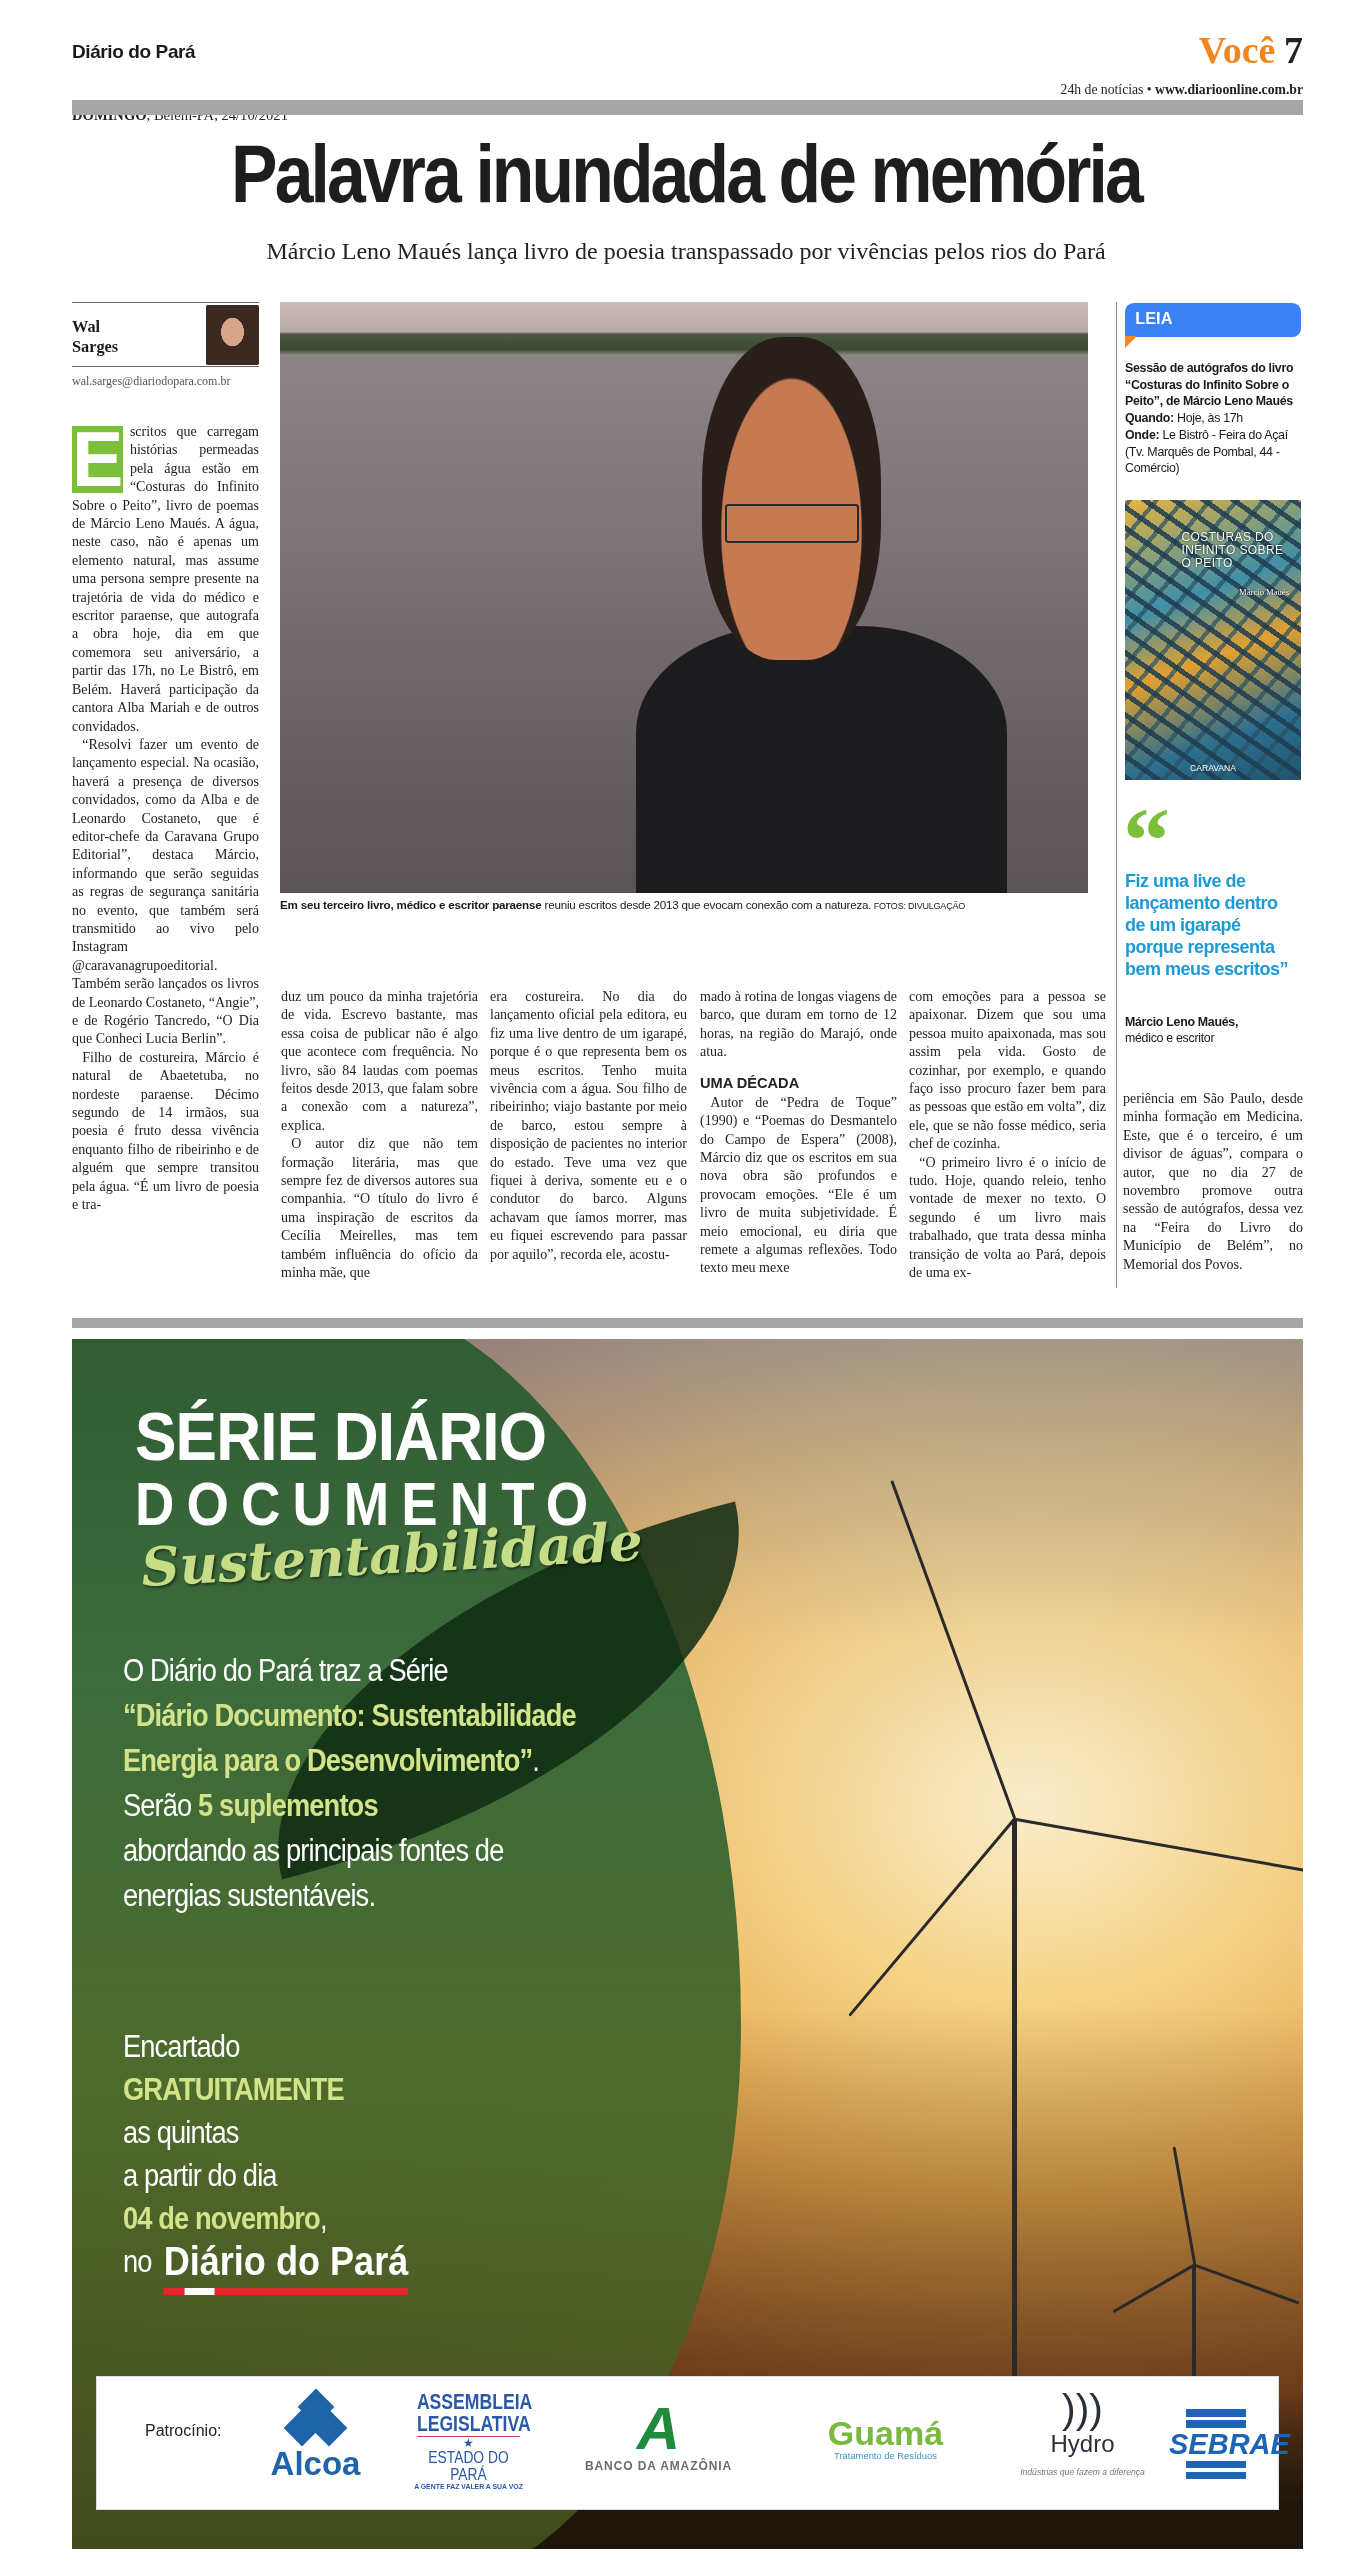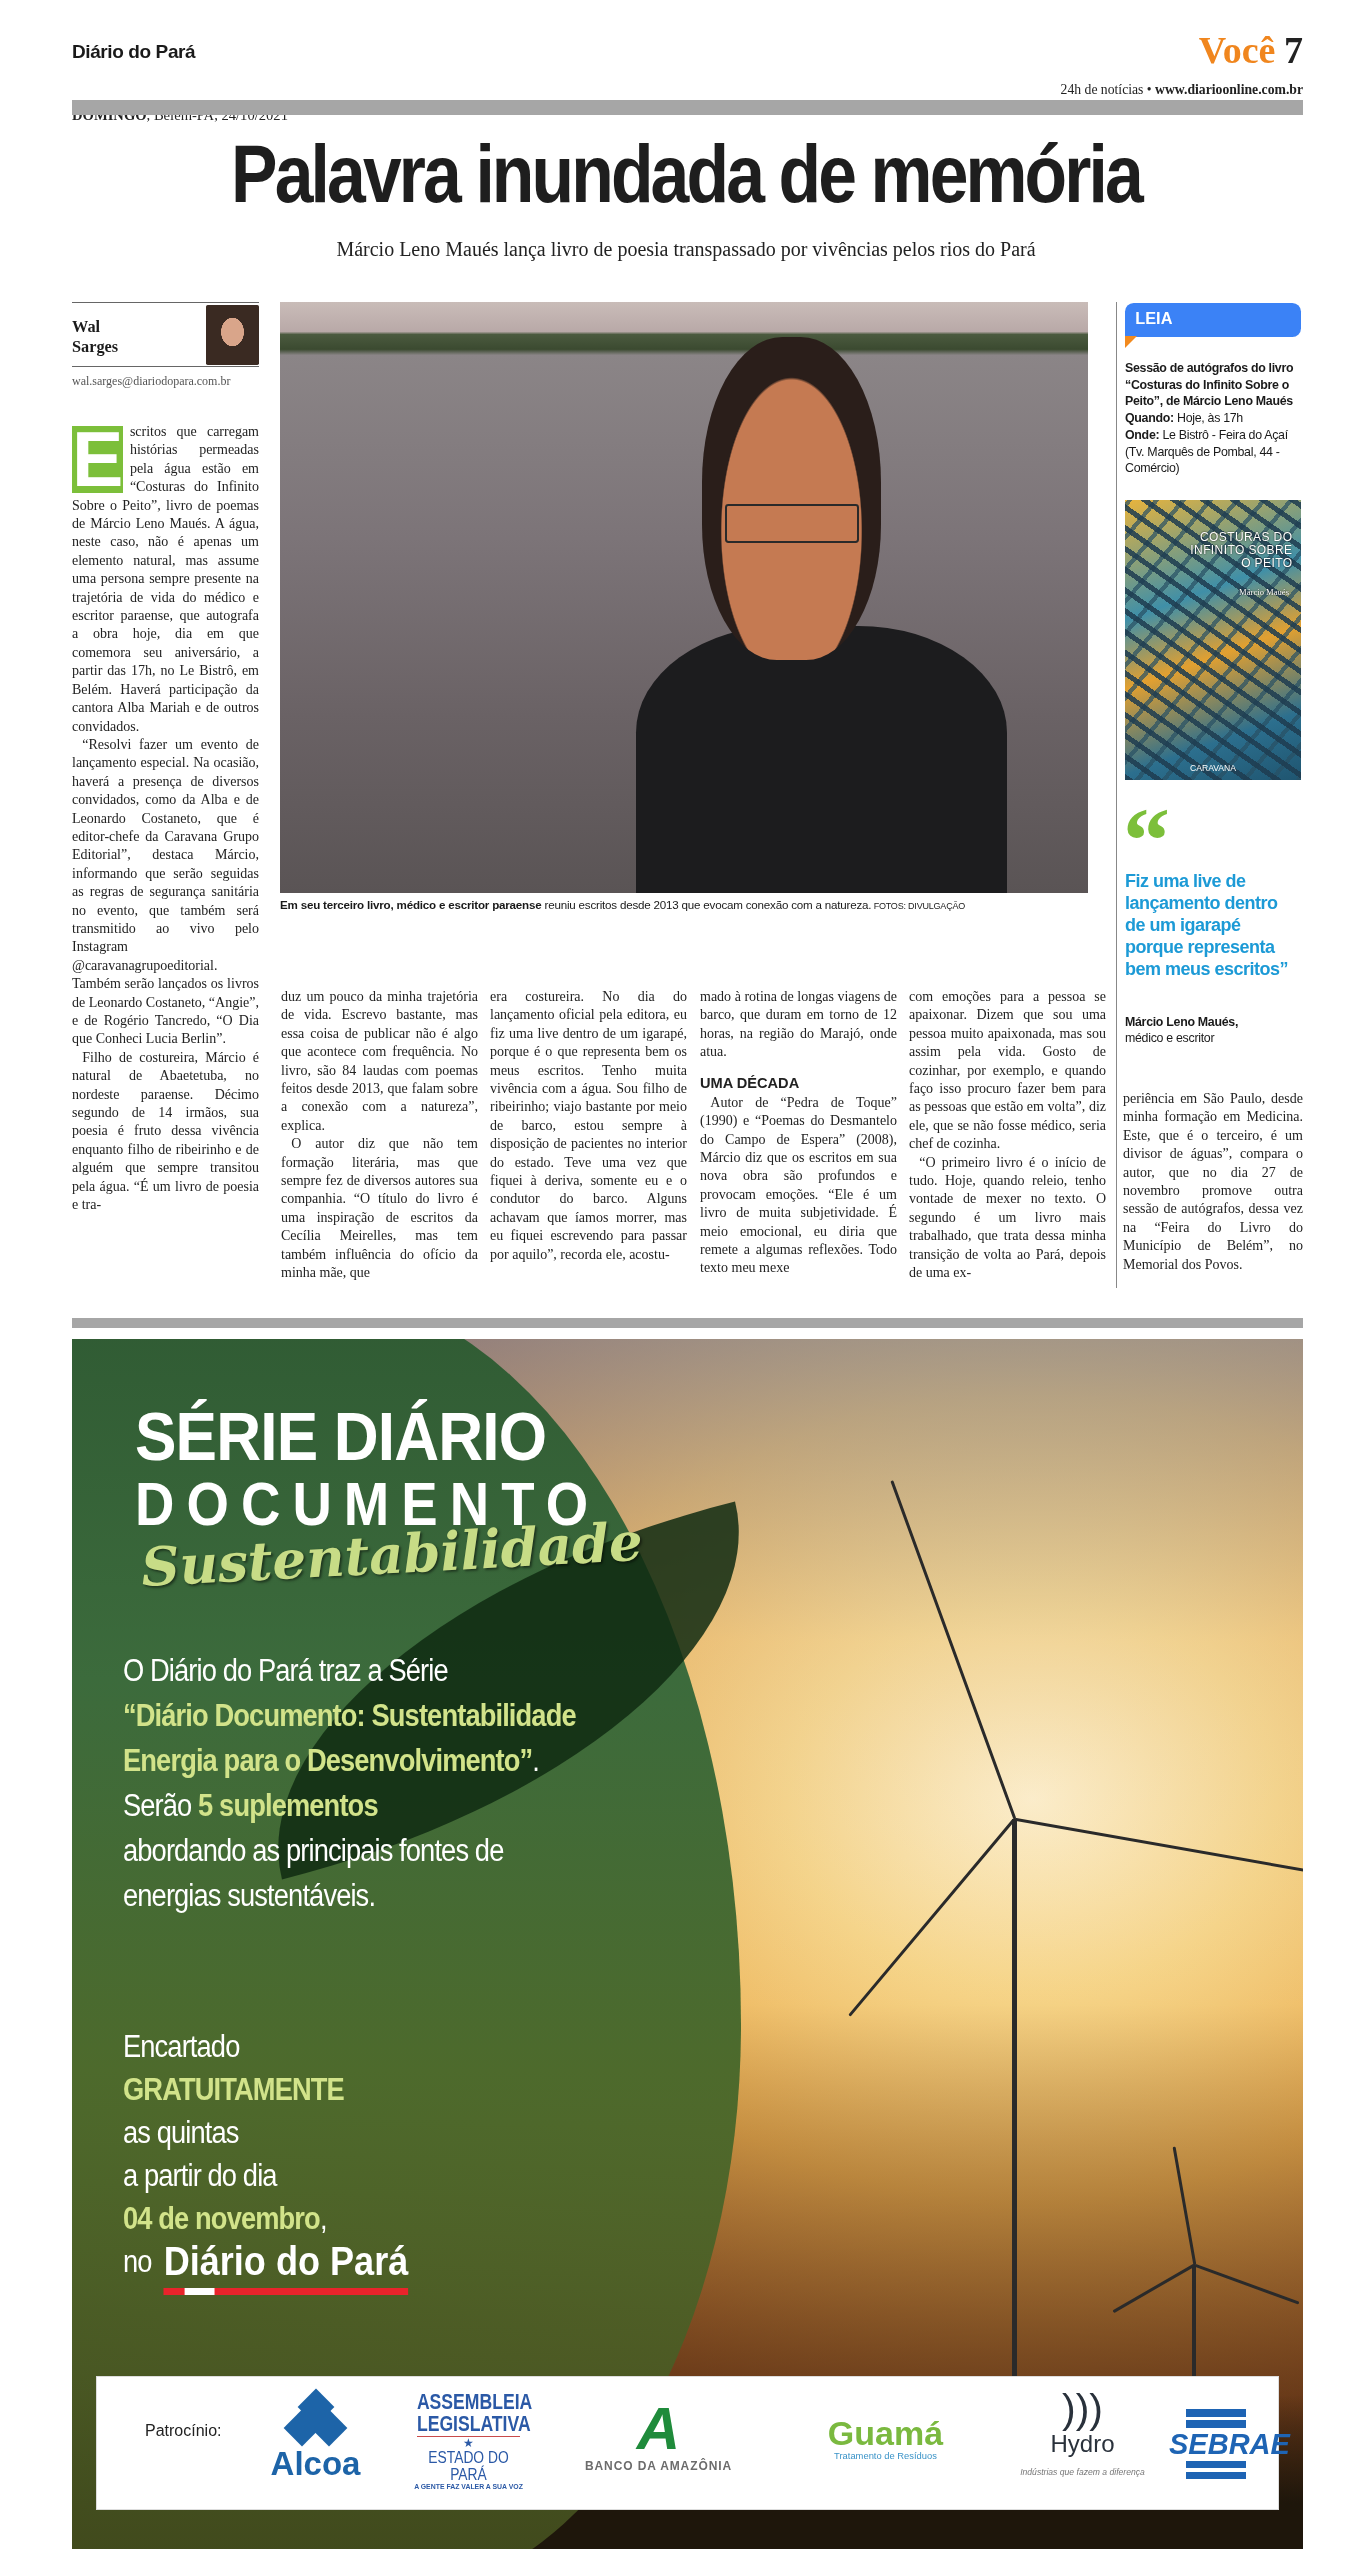--- a/index.html
+++ b/index.html
@@ -12,21 +12,21 @@
   .pub-date { position: absolute; left: 0; top: 26px; font-size: 14.6px; color: #222; margin-top: 40px; }
   .pub-date b { font-weight: bold; }
   .section { position: absolute; right: 0; top: 31px; transform: translateY(-100%); font-family: "Liberation Serif", serif; font-weight: bold; font-size: 38px; }
   .section .sec-name { color: #f0861e; }
   .section .sec-page { color: #222; margin-left: 8.6px; }
   .tagline { position: absolute; right: 0; top: 41px; font-size: 13.7px; color: #222; }
   .tagline b { font-weight: bold; }
   .grey-bar { position: absolute; left: 72px; top: 100px; width: 1231px; height: 15.4px; background: #a6a6a6; }
 
   .headline { position: absolute; left: 0; width: 1372px; top: 127px; text-align: center; font-family: "Liberation Sans", sans-serif; font-weight: bold; font-size: 82px; letter-spacing: -3.4px; transform: scaleX(0.85); color: #1e1e1e; }
-  .subhead { position: absolute; left: 0; width: 1372px; top: 238px; text-align: center; font-size: 20px; color: #222; }
+  .subhead { position: absolute; left: 0; width: 1372px; top: 238px; text-align: center; font-size: 24px; color: #222; }
 
   
   .byline { position: absolute; left: 72px; top: 302px; width: 187px; height: 65px; border-top: 1.7px solid #666; border-bottom: 1.7px solid #666; }
   .byline-name { position: absolute; left: 0; top: 13.7px; font-weight: bold; font-size: 16.3px; line-height: 20px; color: #1a1a1a; }
   .avatar { position: absolute; right: 0; top: 1.7px; width: 53px; height: 60px; background: radial-gradient(ellipse at 50% 45%, #d9a58a 0 30%, #3a2a22 31% 100%); border-radius: 1.7px; }
   .byline-email { position: absolute; left: 72px; top: 374px; font-size: 12px; color: #555; }
 
   
   .col { position: absolute; font-size: 14px; line-height: 18.4px; text-align: justify; hyphens: auto; color: #222; }
   .col p { text-indent: 10.3px; }
@@ -58,21 +58,21 @@
   .leia-tab { position: absolute; left: 1125px; top: 303px; width: 176px; height: 34px; background: #3b82f6; border-radius: 8.6px 8.6px 8.6px 0; color: #fff; font-family: "Liberation Sans", sans-serif; font-weight: bold; font-size: 16.3px; padding: 6px 0 0 10.3px; }
   .leia-tail { position: absolute; left: 1125px; top: 336px; width: 0; height: 0; border-top: 12px solid #f28a1e; border-right: 12px solid transparent; }
   .leia-text { position: absolute; left: 1125px; top: 360px; width: 176px; font-family: "Liberation Sans", sans-serif; font-size: 12.4px; line-height: 16.7px; color: #1a1a1a; letter-spacing: -0.3px; }
   .leia-text .ltitle { font-weight: bold; }
   .leia-text b { font-weight: bold; }
   .book-cover { position: absolute; left: 1125px; top: 500px; width: 176px; height: 280px; overflow: hidden;
     background:
       repeating-linear-gradient(35deg, rgba(30,60,80,0.85) 0 5.1px, transparent 5.1px 17px),
       repeating-linear-gradient(-50deg, rgba(40,80,100,0.7) 0 4.3px, transparent 4.3px 20.6px),
       linear-gradient(160deg, #e8b43c 0%, #3f8fa8 35%, #e2a030 55%, #2c6f8e 80%, #1f5570 100%); }
-  .book-title { position: absolute; right: 8.6px; top: 31px; width: 111px; text-align: right; color: #fff; font-family: "Liberation Sans", sans-serif; font-size: 12px; line-height: 13px; letter-spacing: 0.4px; text-shadow: 0 0 1.7px #000; }
+  .book-title { position: absolute; right: 8.6px; top: 31px; width: 111px; text-align: left; color: #fff; font-family: "Liberation Sans", sans-serif; font-size: 12px; line-height: 13px; letter-spacing: 0.4px; text-shadow: 0 0 1.7px #000; }
   .book-author { position: absolute; right: 12px; top: 87px; color: #fff; font-size: 8.6px; font-family: "Liberation Serif", serif; text-shadow: 0 0 1.7px #000; }
   .book-pub { position: absolute; left: 0; width: 100%; bottom: 6.9px; text-align: center; color: #fff; font-size: 8.6px; font-family: "Liberation Sans", sans-serif; }
 
   
   .quote-mark { position: absolute; left: 1123px; top: 802px; font-family: "Liberation Serif", serif; font-weight: bold; font-size: 94px; line-height: 77px; color: #7cbf3a; height: 60px; overflow: hidden; }
   .quote-text { position: absolute; left: 1125px; top: 870px; width: 171px; font-family: "Liberation Sans", sans-serif; font-weight: bold; font-size: 18px; line-height: 22px; color: #1c9ad6; letter-spacing: -0.5px; }
   .quote-author { position: absolute; left: 1125px; top: 1014px; width: 176px; font-family: "Liberation Sans", sans-serif; font-size: 12.4px; line-height: 16.3px; color: #1a1a1a; letter-spacing: -0.3px; }
   .quote-author b { font-weight: bold; }
 
   .grey-bar2 { position: absolute; left: 72px; top: 1318px; width: 1231px; height: 10.3px; background: #a6a6a6; }

